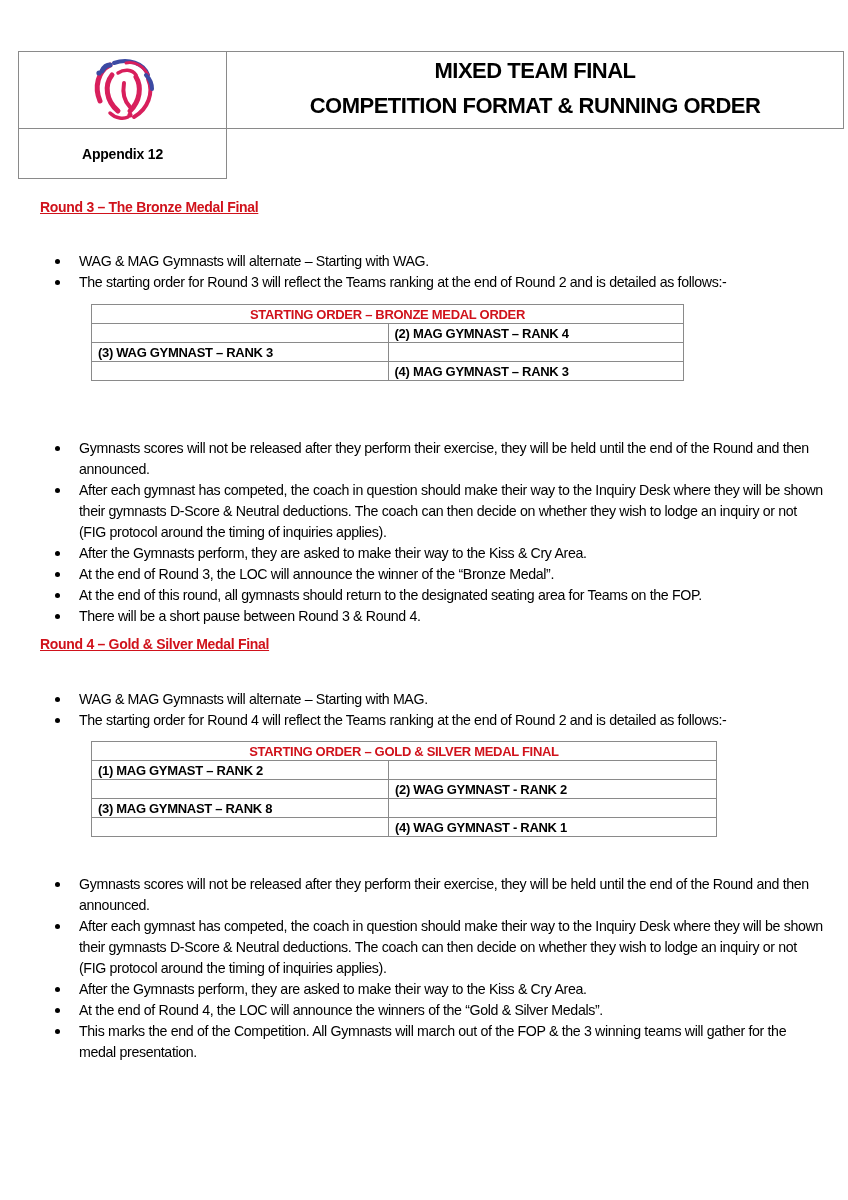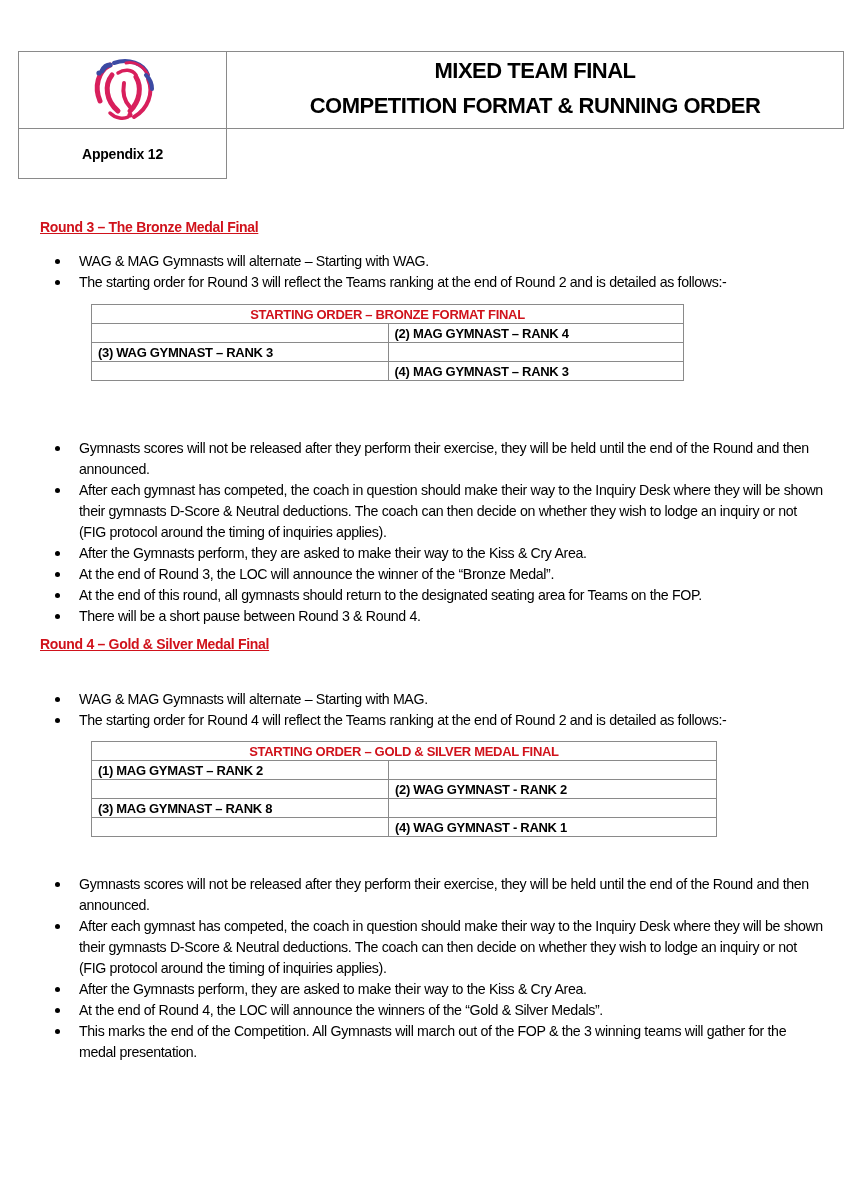--- a/index.html
+++ b/index.html
@@ -74,31 +74,31 @@
 </div>
 <div class="hdr-left-bot">
   <span>Appendix 12</span>
 </div>
 <div class="hdr-right">
   <div class="t1">MIXED TEAM FINAL</div>
   <div class="t2">COMPETITION FORMAT &amp; RUNNING ORDER</div>
 </div>
 <div class="hdr-right-lower"></div>
 
-<div class="heading" style="top:199px;margin-top:20px;">Round 3 – The Bronze Medal Final</div>
+<div class="heading" style="top:199px;">Round 3 – The Bronze Medal Final</div>
 
 <ul class="bullets" style="top:238px;">
   <li>WAG &amp; MAG Gymnasts will alternate – Starting with WAG.</li>
   <li>The starting order for Round 3 will reflect the Teams ranking at the end of Round 2 and is detailed as follows:-</li>
 </ul>
 
 <table class="order" style="left:91px; top:304px; width:593px;">
   <tbody>
       <tr>
-        <td colspan="2" class="title">STARTING ORDER – BRONZE FORMAT FINAL</td>
+        <td colspan="2" class="title">STARTING ORDER – BRONZE MEDAL ORDER</td>
       </tr>
   <tr>
     <td></td>
     <td>(2) MAG GYMNAST – RANK 4</td>
   </tr>
   <tr>
     <td>(3) WAG GYMNAST – RANK 3</td>
     <td></td>
   </tr>
   <tr>

